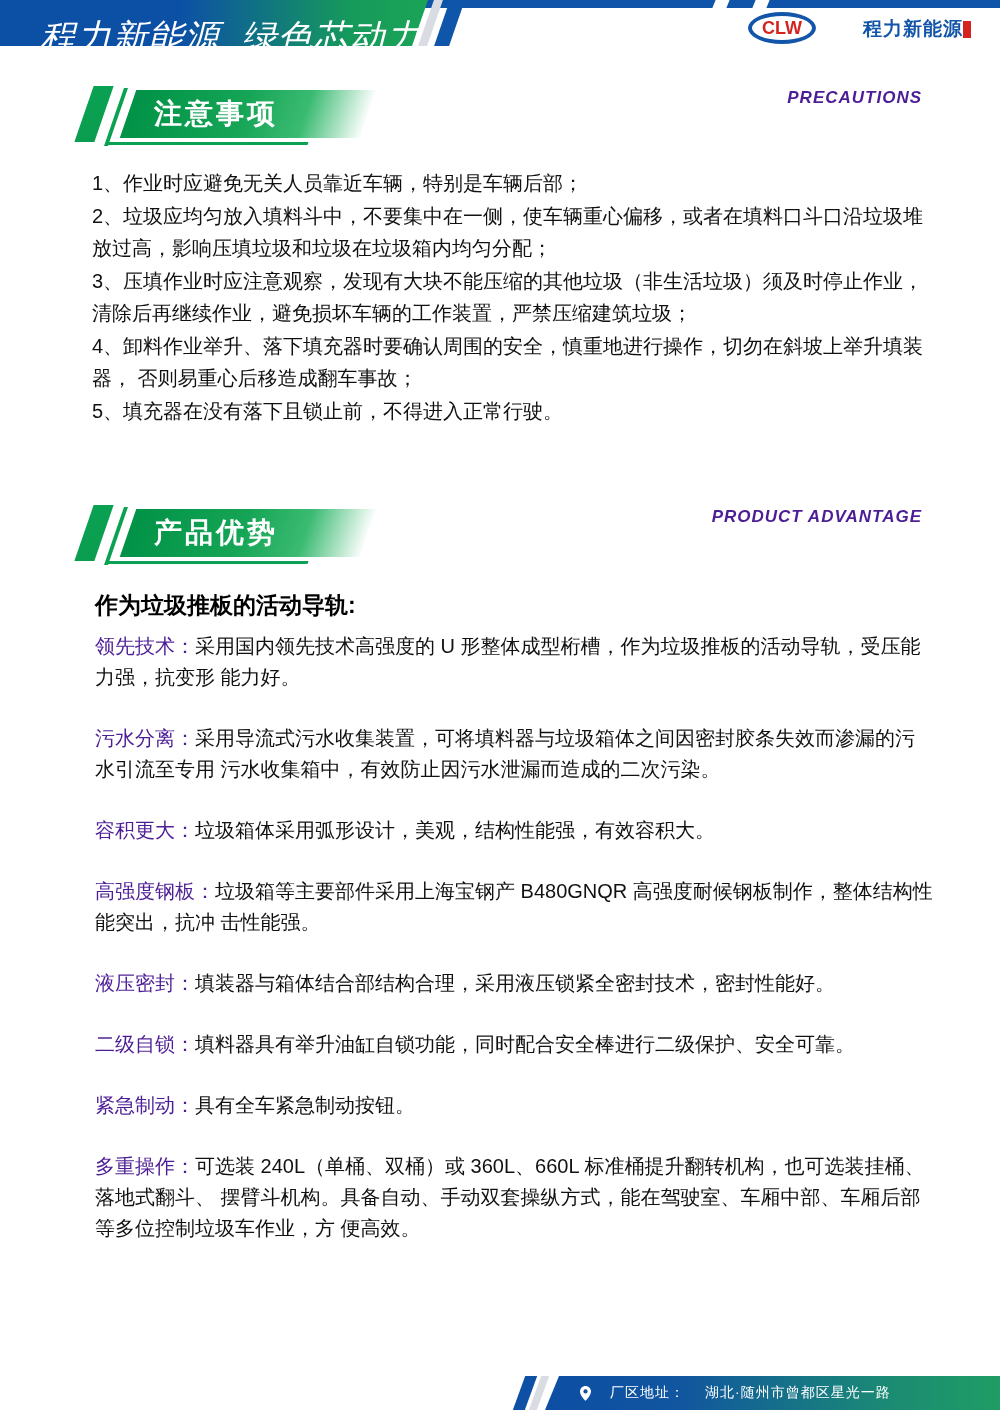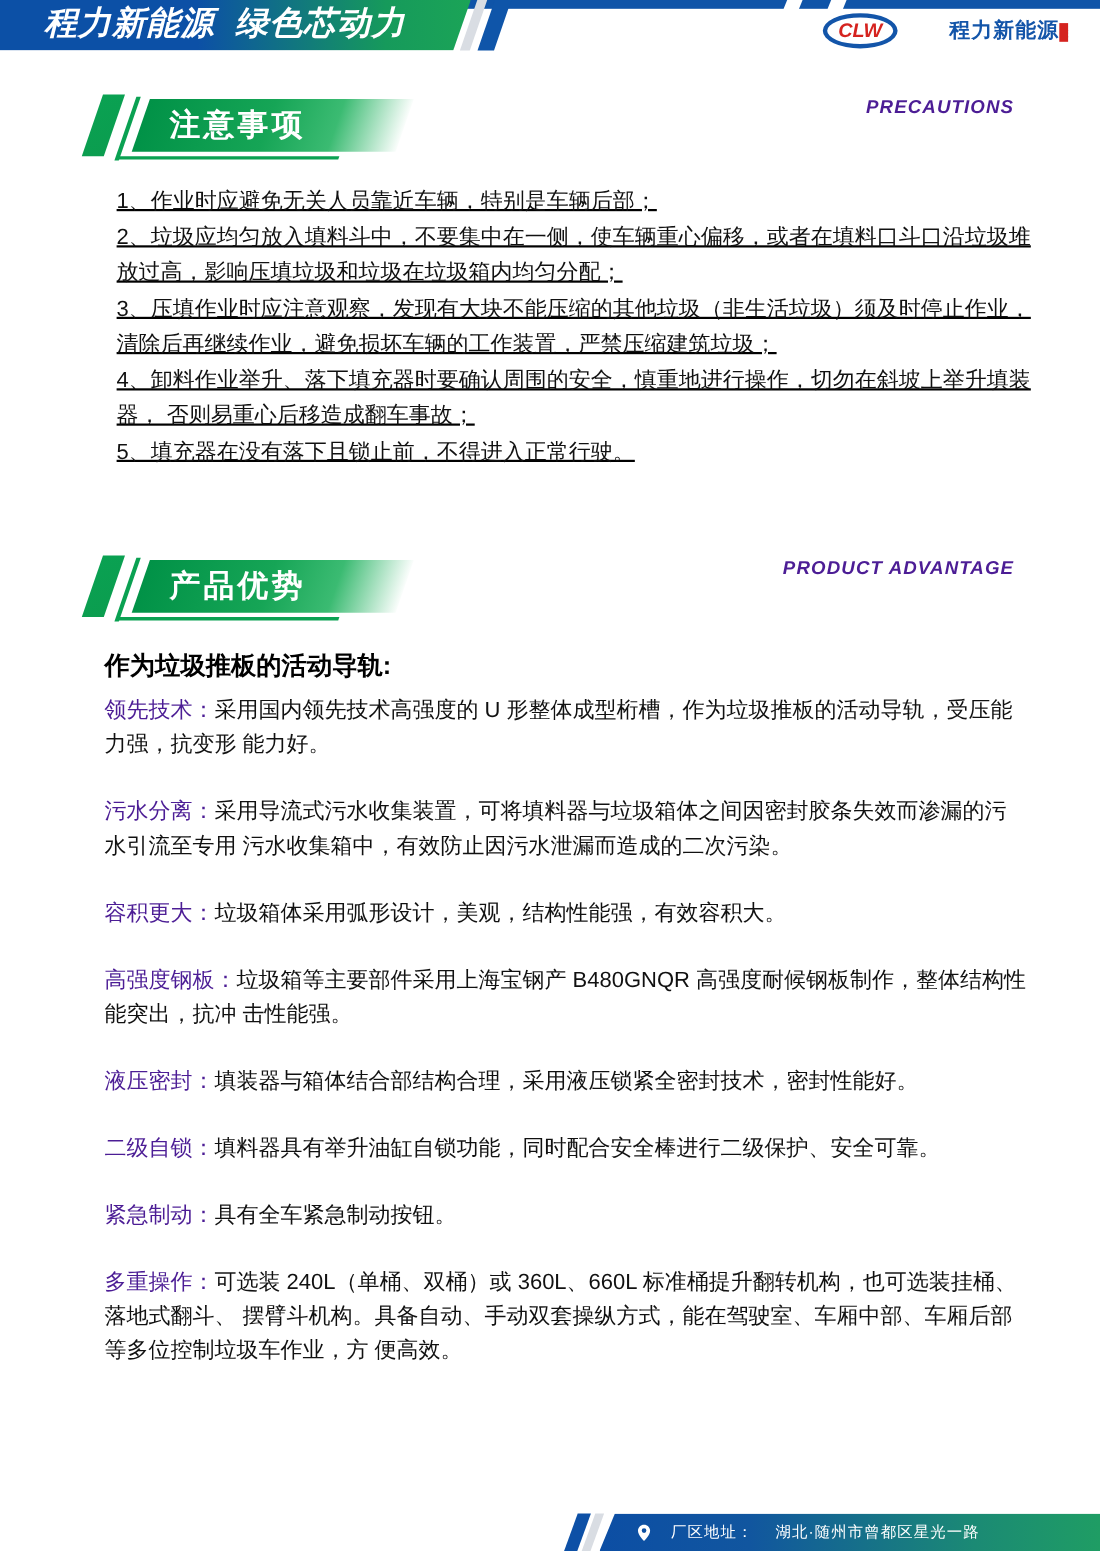--- a/index.html
+++ b/index.html
@@ -8,30 +8,30 @@
   .page { position:relative; width:1000px; height:1414px; background:#ffffff; overflow:hidden; }
 
   
   .topbar-thin { position:absolute; top:0; left:0; width:1000px; height:8px; background:#0f54a8; }
   .topbar-gap { position:absolute; top:-2px; width:14px; height:12px; background:#ffffff; transform:skewX(-22deg); }
   .topbar-gap.g1 { left:714px; }
   .topbar-gap.g2 { left:754px; }
   .topbar-main { position:absolute; top:0; left:0; width:428px; height:46px;
     background:linear-gradient(90deg,#0c50a6 0%,#0c50a6 42%,#169a5b 82%,#1ba457 100%);
     clip-path:polygon(0 0,100% 0,calc(100% - 16px) 100%,0 100%); }
-  .brand-slogan { position:absolute; left:40px; top:1px; color:#ffffff; font-size:30px;
-    font-weight:bold; font-style:italic; letter-spacing:1px; white-space:pre; }
+  .brand-slogan { position:absolute; left:40px; top:14px; color:#ffffff; font-size:35px;
+    font-weight:normal; font-style:italic; letter-spacing:1px; white-space:pre; }
   .topbar-slash { position:absolute; top:0; height:46px; transform:skewX(-19deg); }
   .topbar-slash.silver { left:426px; width:9px; background:#d9dde3; }
   .topbar-slash.blue { left:442px; width:15px; background:#0f55a9; }
 
   .logo { position:absolute; left:748px; top:12px; display:flex; align-items:center; gap:7px; }
   .logo-oval { width:68px; height:32px; border:4px solid #1355a9; border-radius:50%;
     display:flex; align-items:center; justify-content:center; background:#ffffff; }
-  .logo-abbr { color:#d5231f; font-weight:bold; font-style:italic; font-size:18px; letter-spacing:0px; }
+  .logo-abbr { color:#d5231f; font-weight:bold; font-size:18px; letter-spacing:0px; }
   .logo-col { display:flex; width:106px;margin-left:40px; }
   .logo-name { color:#1355a9; font-weight:bold; font-size:19px; letter-spacing:1px; line-height:19px; white-space:nowrap; }
   .logo-sub { margin-top:2px; background:#d5231f; color:#000000; font-weight:bold; font-size:13px;
     letter-spacing:10px; padding-left:8px; line-height:17px; text-align:center; white-space:nowrap; overflow:hidden; }
 
   
   .section-header { position:absolute; left:0; width:1000px; height:64px; }
   .section-header.sh1 { top:86px; }
   .section-header.sh2 { top:505px; }
   .sh-slash-a { position:absolute; left:84px; top:0; width:20px; height:56px;
@@ -41,21 +41,21 @@
   .sh-main { position:absolute; left:128px; top:4px; width:240px; height:48px; transform:skewX(-19deg);
     background:linear-gradient(90deg,#019247 0%,#16a556 48%,#3bbb72 74%,rgba(210,240,222,0.1) 100%); }
   .sh-title { display:block; transform:skewX(19deg); padding-left:26px; color:#ffffff;
     font-size:28px; font-weight:bold; line-height:48px; letter-spacing:3px; white-space:nowrap; }
   .sh-underline { position:absolute; left:106px; top:56px; width:202px; height:3px;
     background:#0aa152; transform:skewX(-19deg); }
   .sh-en { position:absolute; right:78px; top:2px; color:#4c1d95; font-size:17px;
     font-style:italic; font-weight:bold; letter-spacing:1px; }
 
   
-  .precaution-list { position:absolute; left:106px; top:167px; width:833px;text-decoration:underline; }
+  .precaution-list { position:absolute; left:92px; top:167px; width:833px; }
   .precaution-item { font-size:20px; line-height:32px; color:#111111; margin:0 0 1px 0; }
 
   
   .advantage { position:absolute; left:95px; top:590px; width:838px; }
   .intro-title { font-size:23px; font-weight:bold; color:#000000; margin-bottom:10px; }
   .feature { font-size:20px; line-height:31px; color:#111111; margin-bottom:30px; }
   .feature .label { font-weight:normal; color:#4c1d95; }
 
   
   .footer-slash { position:absolute; top:1376px; height:34px; transform:skewX(-20deg); }

